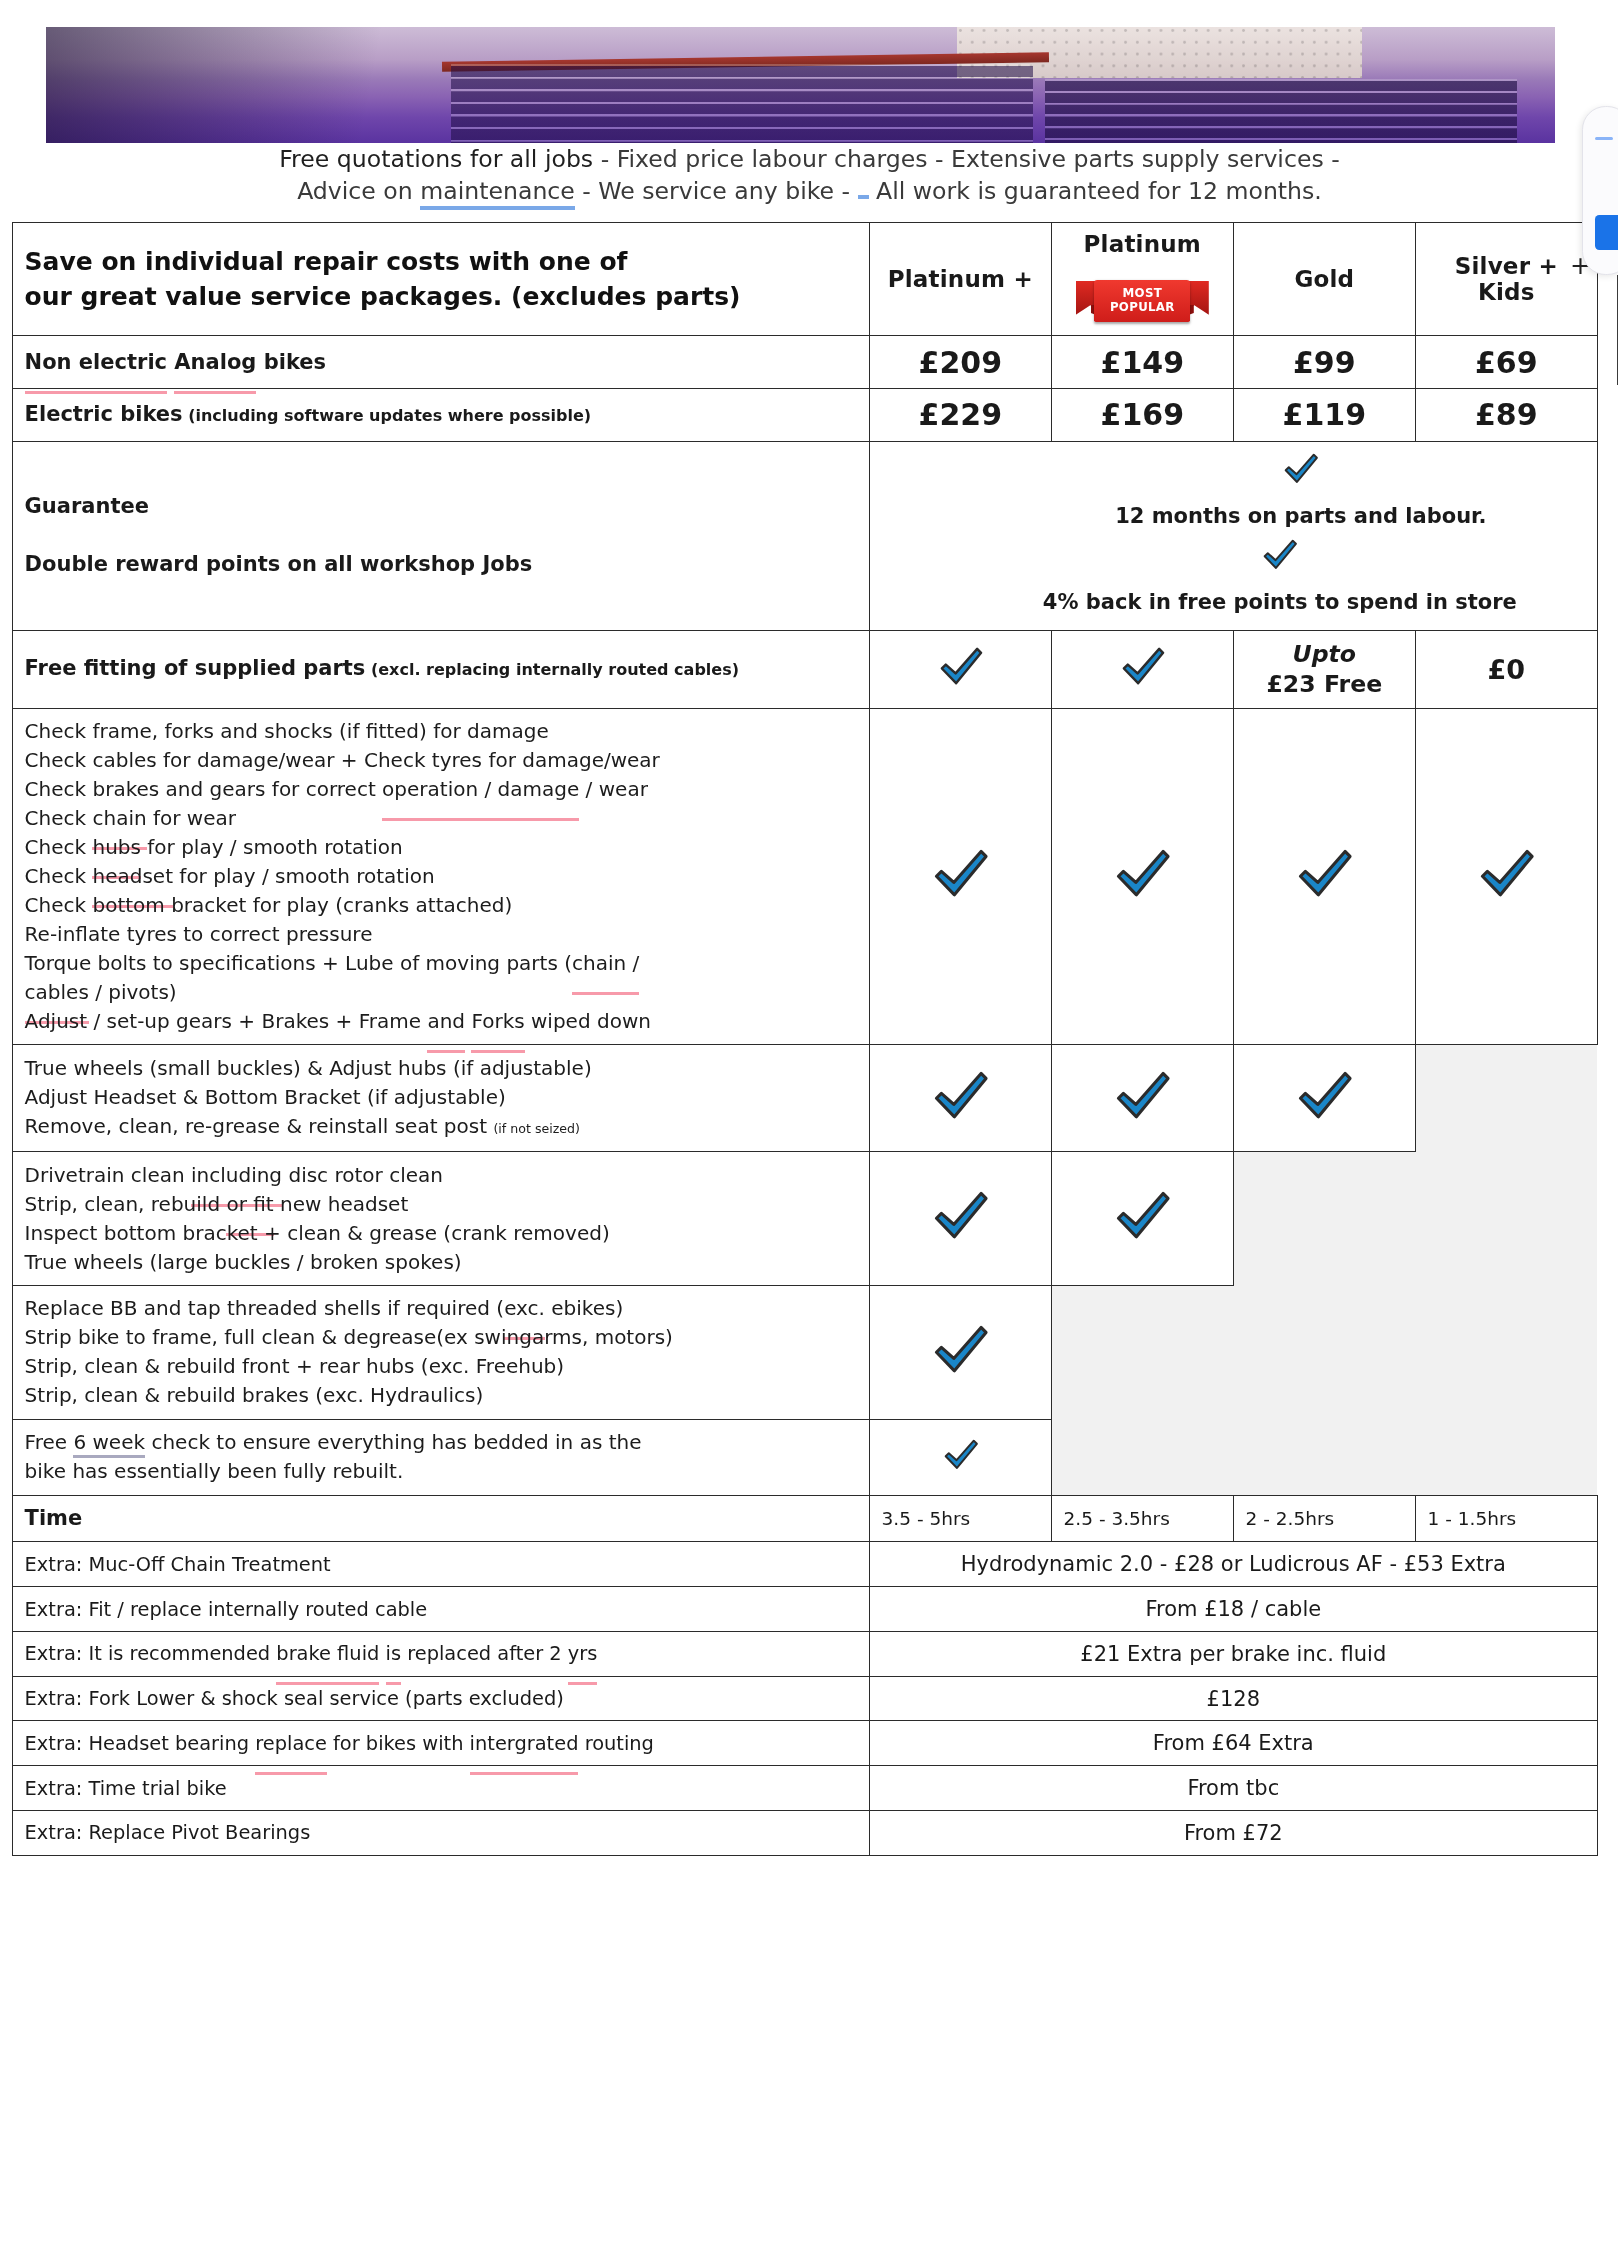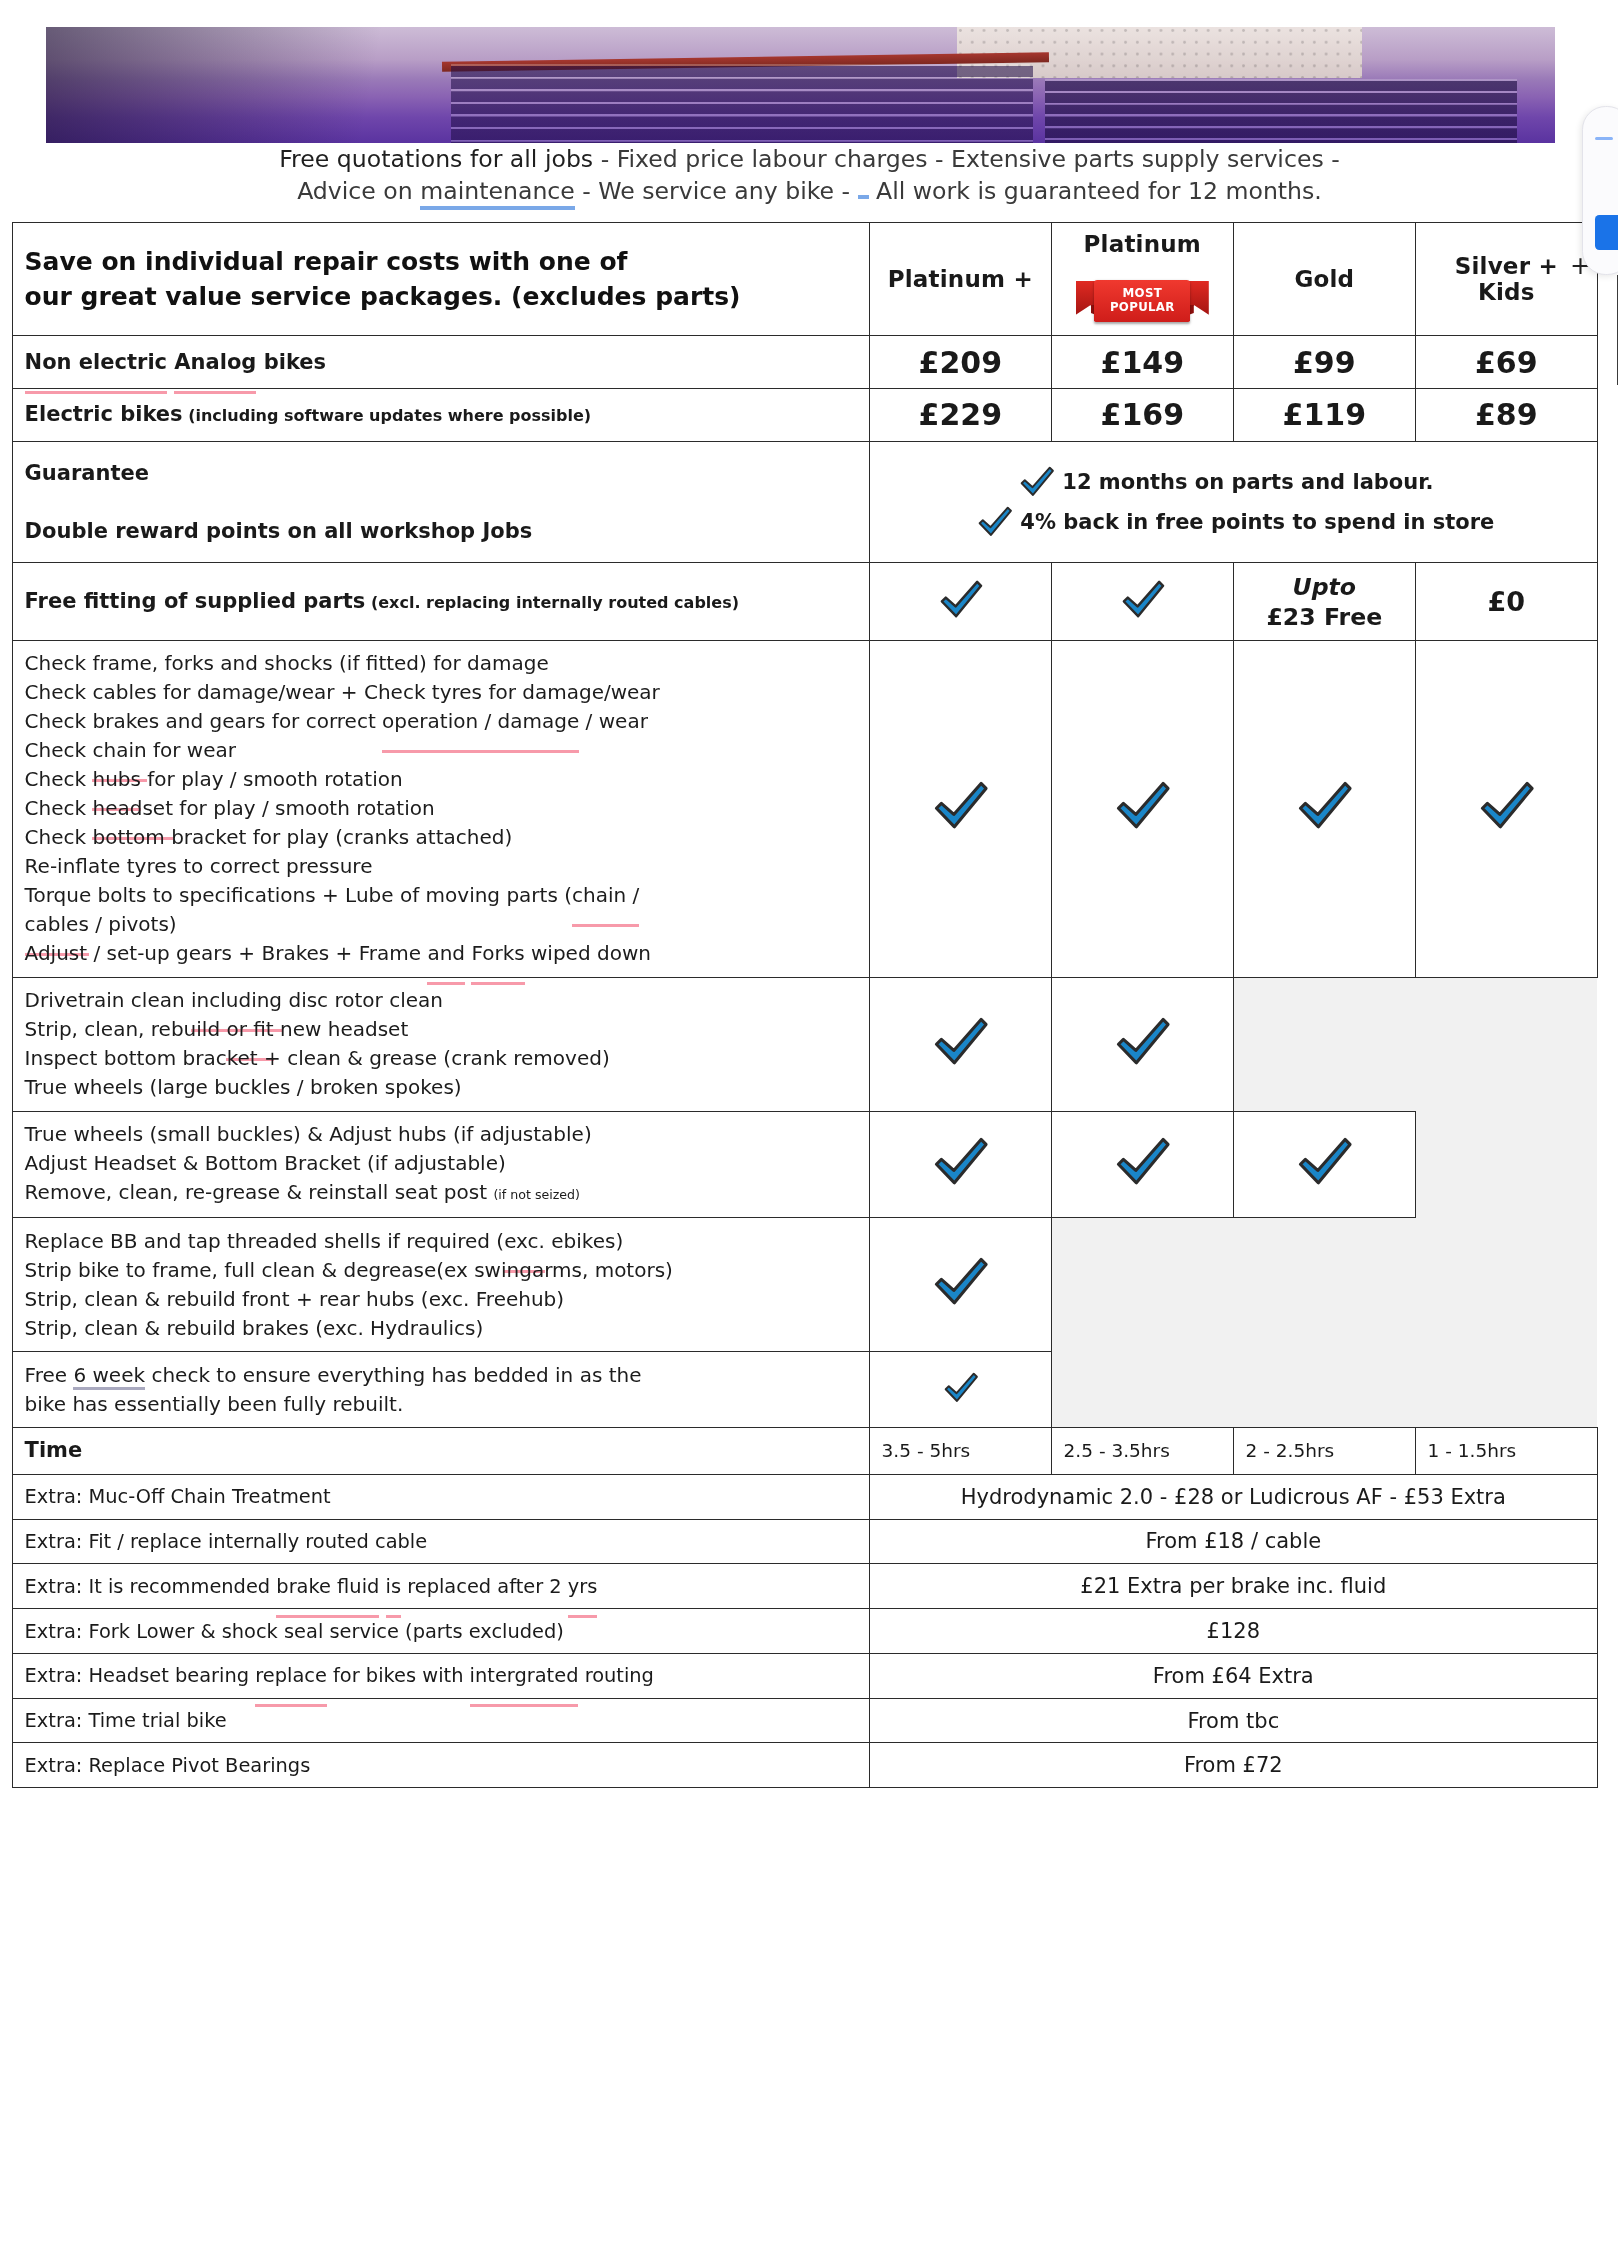--- a/index.html
+++ b/index.html
@@ -208,21 +208,21 @@
   .tick.sm { width: 39px; height: 39px; }
   .tick.md { width: 49px; height: 49px; }
   .grey-nb { background: #f1f1f1 !important; border: none !important; }
 
   .guar-cell {
     font-size: 21px;
     font-weight: 700;
     line-height: 40px;
     padding-left: 34px;
   }
-  .guar-line { display: flex; align-items: center; gap: 6.7px; }
+  .guar-line { display: flex; align-items: center; gap: 6.7px; flex-direction: column; }
 
   .time-cell {
     text-align: left;
     font-size: 18.5px;
     margin-left: 32px;
   }
   .extra-label {
     font-size: 19.4px;
     font-weight: 400;
     line-height: 27px;
@@ -429,60 +429,60 @@
       </td>
       <td class="cell-center">
         <svg class="tick" viewBox="0 0 100 100">
           <path d="M12 52 L20 44 L40 62 L84 12 L92 20 L41 82 Z" fill="#1a86c8" stroke="#2b2b2b" stroke-width="5" stroke-linejoin="round"></path>
         </svg>
       </td>
     </tr>
 
     <tr>
       <td class="list-cell">
+        <div>True wheels (small buckles) &amp; Adjust hubs (if adjustable)</div>
+        <div>Adjust Headset &amp; Bottom Bracket (if adjustable)</div>
+        <div>Remove, clean, re-grease &amp; reinstall seat post <span class="tiny">(if not seized)</span></div>
+      </td>
+      <td class="cell-center">
+        <svg class="tick" viewBox="0 0 100 100">
+          <path d="M12 52 L20 44 L40 62 L84 12 L92 20 L41 82 Z" fill="#1a86c8" stroke="#2b2b2b" stroke-width="5" stroke-linejoin="round"></path>
+        </svg>
+      </td>
+      <td class="cell-center">
+        <svg class="tick" viewBox="0 0 100 100">
+          <path d="M12 52 L20 44 L40 62 L84 12 L92 20 L41 82 Z" fill="#1a86c8" stroke="#2b2b2b" stroke-width="5" stroke-linejoin="round"></path>
+        </svg>
+      </td>
+      <td class="cell-center">
+        <svg class="tick" viewBox="0 0 100 100">
+          <path d="M12 52 L20 44 L40 62 L84 12 L92 20 L41 82 Z" fill="#1a86c8" stroke="#2b2b2b" stroke-width="5" stroke-linejoin="round"></path>
+        </svg>
+      </td>
+      <td class="grey-nb"></td>
+    </tr>
+
+    <tr>
+      <td class="list-cell">
         <div>Drivetrain clean <span class="u-pink">including</span> disc rotor clean</div>
         <div>Strip, clean, rebuild <span class="u-pink">or fit</span> new headset</div>
         <div>Inspect bottom bracket + clean &amp; grease (crank removed)</div>
         <div>True wheels (large buckles / broken spokes)</div>
       </td>
       <td class="cell-center">
         <svg class="tick" viewBox="0 0 100 100">
           <path d="M12 52 L20 44 L40 62 L84 12 L92 20 L41 82 Z" fill="#1a86c8" stroke="#2b2b2b" stroke-width="5" stroke-linejoin="round"></path>
         </svg>
       </td>
       <td class="cell-center">
         <svg class="tick" viewBox="0 0 100 100">
           <path d="M12 52 L20 44 L40 62 L84 12 L92 20 L41 82 Z" fill="#1a86c8" stroke="#2b2b2b" stroke-width="5" stroke-linejoin="round"></path>
         </svg>
       </td>
       <td class="grey-nb"></td>
-      <td class="grey-nb"></td>
-    </tr>
-
-    <tr>
-      <td class="list-cell">
-        <div>True wheels (small buckles) &amp; Adjust hubs (if adjustable)</div>
-        <div>Adjust Headset &amp; Bottom Bracket (if adjustable)</div>
-        <div>Remove, clean, re-grease &amp; reinstall seat post <span class="tiny">(if not seized)</span></div>
-      </td>
-      <td class="cell-center">
-        <svg class="tick" viewBox="0 0 100 100">
-          <path d="M12 52 L20 44 L40 62 L84 12 L92 20 L41 82 Z" fill="#1a86c8" stroke="#2b2b2b" stroke-width="5" stroke-linejoin="round"></path>
-        </svg>
-      </td>
-      <td class="cell-center">
-        <svg class="tick" viewBox="0 0 100 100">
-          <path d="M12 52 L20 44 L40 62 L84 12 L92 20 L41 82 Z" fill="#1a86c8" stroke="#2b2b2b" stroke-width="5" stroke-linejoin="round"></path>
-        </svg>
-      </td>
-      <td class="cell-center">
-        <svg class="tick" viewBox="0 0 100 100">
-          <path d="M12 52 L20 44 L40 62 L84 12 L92 20 L41 82 Z" fill="#1a86c8" stroke="#2b2b2b" stroke-width="5" stroke-linejoin="round"></path>
-        </svg>
-      </td>
       <td class="grey-nb"></td>
     </tr>
 
     <tr>
       <td class="list-cell">
         <div>Replace BB and tap threaded shells if required (<span class="u-pink">exc.</span> ebikes)</div>
         <div>Strip bike to frame, full clean &amp; degrease(ex swingarms, motors)</div>
         <div>Strip, clean &amp; rebuild front + rear hubs (exc. Freehub)</div>
         <div>Strip, clean &amp; rebuild brakes (exc. Hydraulics)</div>
       </td>

